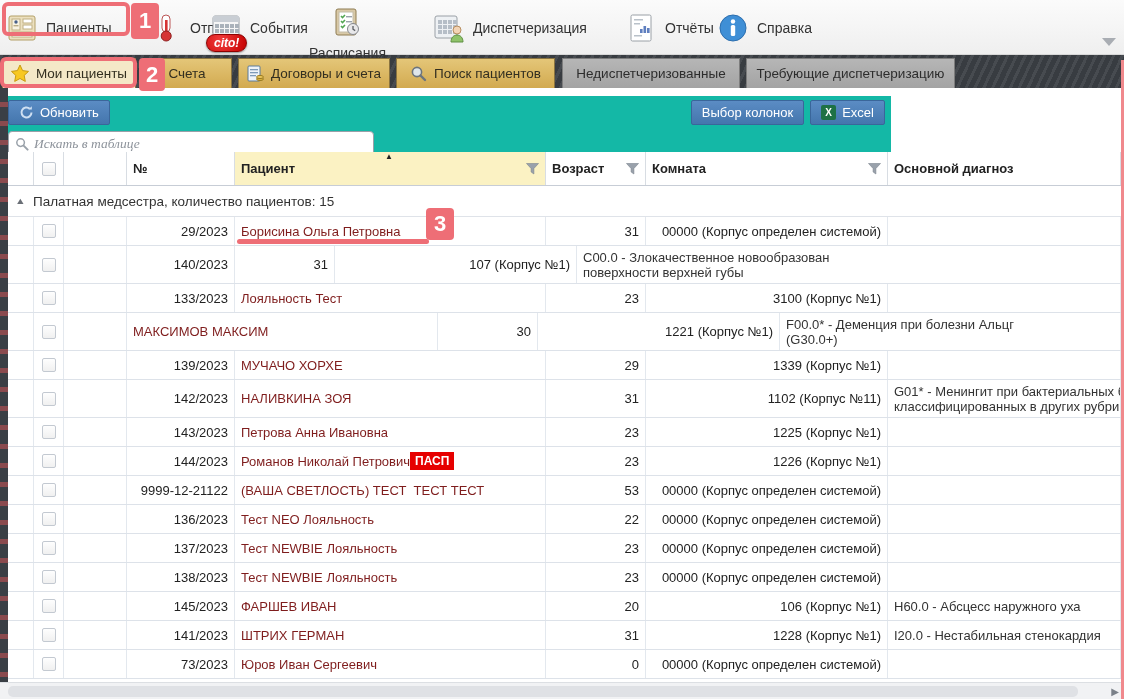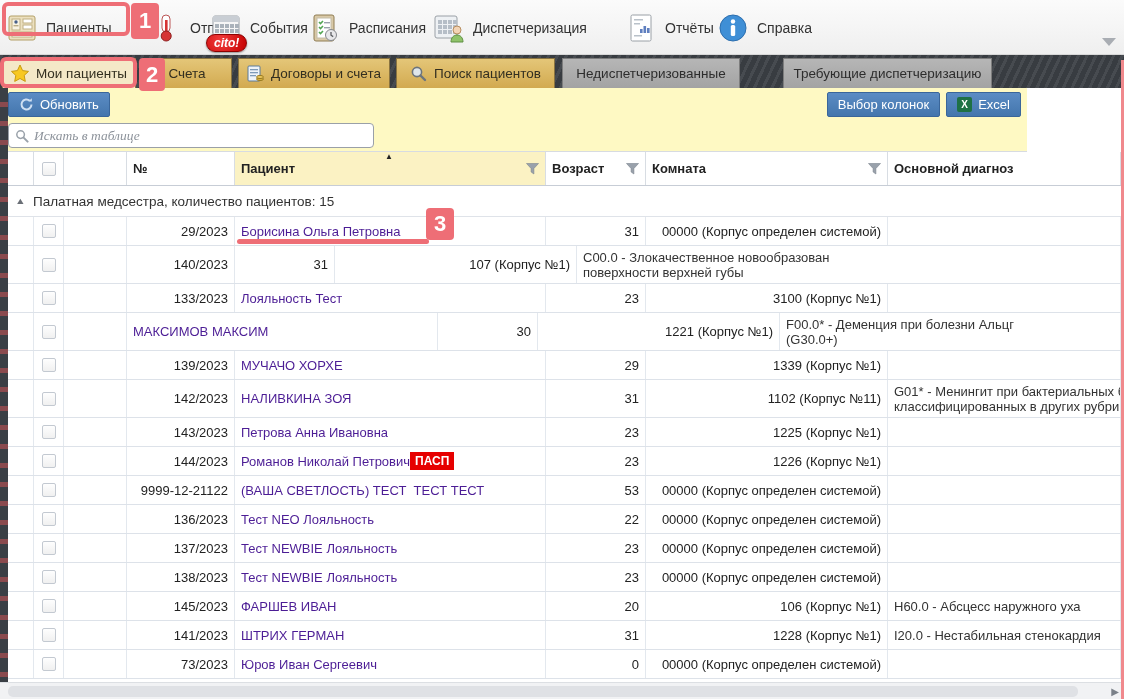--- a/index.html
+++ b/index.html
@@ -21,21 +21,21 @@
   
   .tabbar{position:absolute;left:0;top:55px;width:1124px;height:33px;
     background:repeating-linear-gradient(115deg,#474b50 0 3px,#383c41 3px 8px)}
   .tab{position:absolute;top:3px;height:30px;display:flex;align-items:center;justify-content:center;
     gap:7px;font-size:13.5px;color:#332f20;border:1px solid #8a7440;border-bottom:none;cursor:pointer;white-space:nowrap}
   .tab.gold{background:linear-gradient(#e4c678,#d2aa50)}
   .tab.active{background:#f4e8c7;font-weight:normal}
   .tab.gray{background:linear-gradient(#b6b6b6,#a3a3a3);color:#2d2d2d;border-color:#7d7d7d}
 
   
-  .actionbar{position:absolute;left:8px;top:88px;width:1019px;height:64px;background:#fef9c3;
+  .actionbar{position:absolute;left:8px;top:96px;width:883px;height:64px;background:#14b8a6;
     border-bottom:1px solid #d7dbe1}
   .btn{display:inline-flex;align-items:center;gap:6px;background:linear-gradient(#5b8cc4,#4476ad);
     color:#fff;font-size:13px;border:1px solid #3a669a;border-radius:2px;padding:4px 10px;height:25px;cursor:pointer;white-space:nowrap}
   .btn-refresh{position:absolute;left:0;top:4px}
   .btn-right{position:absolute;right:6px;top:4px;display:flex;gap:6px}
   .excel-glyph{width:15px;height:15px;background:#1e7145;border-radius:2px;color:#fff;font-size:10px;font-weight:bold;
     display:flex;align-items:center;justify-content:center}
   .searchbox{position:absolute;left:0;top:35px;width:366px;height:25px;background:#fff;border:1px solid #9aa0a8;
     border-radius:4px;display:flex;align-items:center;padding:0 6px;gap:5px}
   .searchbox input{border:none;outline:none;flex:1;font-size:13.5px;font-family:Liberation Serif, serif;color:#333;background:transparent}
@@ -59,21 +59,21 @@
   .c-diag{flex:1;justify-content:flex-start}
   .th.c-patient{background:#fbf2c3}
   .sort-asc{position:absolute;top:1px;left:50%;margin-left:-5px;font-size:8px;color:#222;line-height:8px}
   .funnel{margin-left:auto;flex:none}
   .checkbox{width:14px;height:14px;border:1px solid #c3c9d1;background:linear-gradient(#fefefe,#f0f0f0);border-radius:2px;cursor:pointer}
   .group-row{display:flex;align-items:center;height:31px;border-bottom:1px solid #dfe3e9;background:#fff;
     font-size:13.5px;color:#333;gap:8px;padding-left:8px;cursor:pointer}
   .group-arrow{font-size:9px;color:#6a6f76;transform:scaleX(1.2)}
   .row{display:flex;height:29px;border-bottom:1px solid #dde2e9;background:#fff;cursor:pointer}
   .row.tall{height:38px}
-  .patient-link{color:#4c1d95;white-space:pre;overflow:hidden;text-overflow:clip;cursor:pointer}
+  .patient-link{color:#7f1d1d;white-space:pre;overflow:hidden;text-overflow:clip;cursor:pointer}
   .pasp{background:#e60000;color:#fff;font-weight:bold;font-size:12px;padding:2px 5px;flex:none}
   .diag-text{white-space:pre;line-height:15px;color:#333}
   .num-text,.age-text,.room-text{white-space:nowrap}
 
   
   .left-strip{position:absolute;left:0;top:88px;width:8px;height:611px;
     background:repeating-linear-gradient(180deg,#3a3f45 0 14px,#8a4a4e 14px 19px)}
   .right-strip{position:absolute;right:0;top:60px;width:3px;height:639px;background:#f0898d;z-index:9}
   .hscroll{position:absolute;left:0;top:682px;width:1124px;height:17px;background:#f1f2f4;border-top:1px solid #dcdfe3}
   .hthumb{position:absolute;left:8px;top:3px;width:1070px;height:11px;background:#dfe1e5;border-radius:5px;cursor:grab}
@@ -143,21 +143,21 @@
               <rect x="24" y="10" width="4" height="4"></rect>
               <rect x="24" y="15" width="4" height="4"></rect>
               <rect x="24" y="20" width="4" height="4"></rect>
             </g>
           </svg>
         </span>
         <span class="cito">cito!</span>
       </span>
       <span class="tb-label">События</span>
     </div>
-    <div class="tb-item" style="left: 309px;">
+    <div class="tb-item" style="left: 309px; flex-direction: column;">
       <span class="tb-icon">
         <span class="tb-icon-wrap">
           <svg width="30" height="30" viewBox="0 0 30 30">
             <rect x="4" y="2" width="20" height="26" rx="2" fill="#d9c9a7" stroke="#8f7c53"></rect>
             <rect x="7" y="5" width="14" height="20" fill="#fff" stroke="#c4bda9"></rect>
             <g stroke="#53a653" stroke-width="1.6" fill="none">
               <path d="M9 9l1.5 1.5L13 8"></path>
               <path d="M9 14l1.5 1.5L13 13"></path>
               <path d="M9 19l1.5 1.5L13 18"></path>
             </g>
@@ -264,21 +264,21 @@
         <svg width="17" height="17" viewBox="0 0 17 17">
           <circle cx="7" cy="7" r="4.6" fill="#dfe6ea" stroke="#6d757c" stroke-width="1.6"></circle>
           <line x1="10.5" y1="10.5" x2="15" y2="15" stroke="#6d757c" stroke-width="2.4" stroke-linecap="round"></line>
         </svg>
       </span>
       <span>Поиск пациентов</span>
     </div>
     <div class="tab gray" style="left: 562px; width: 178px;">
       <span>Недиспетчеризованные</span>
     </div>
-    <div class="tab gray" style="left: 746px; width: 209px; margin-left: 37px;">
+    <div class="tab gray" style="left: 746px; width: 209px;">
       <span>Требующие диспетчеризацию</span>
     </div>
   </div>
 
 <div class="left-strip"></div>
 <div class="right-strip"></div>
 
 <div class="actionbar">
   <button class="btn btn-refresh">
     <span id="refresh-icon-slot">

